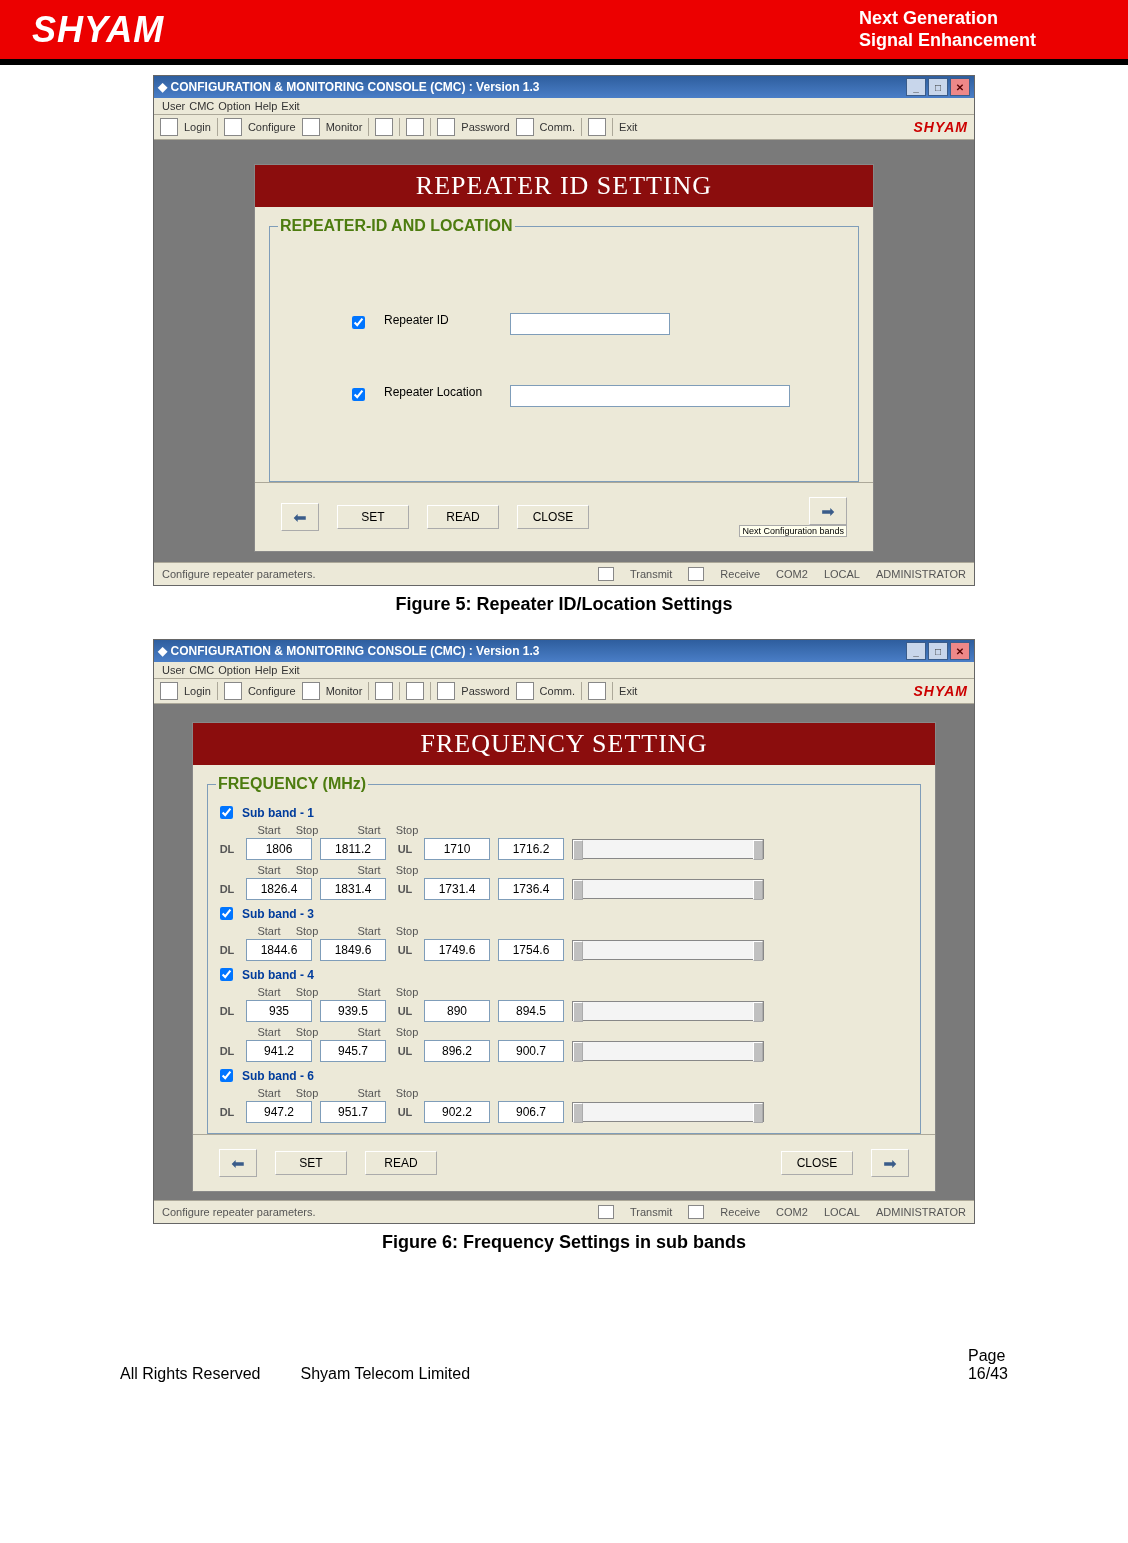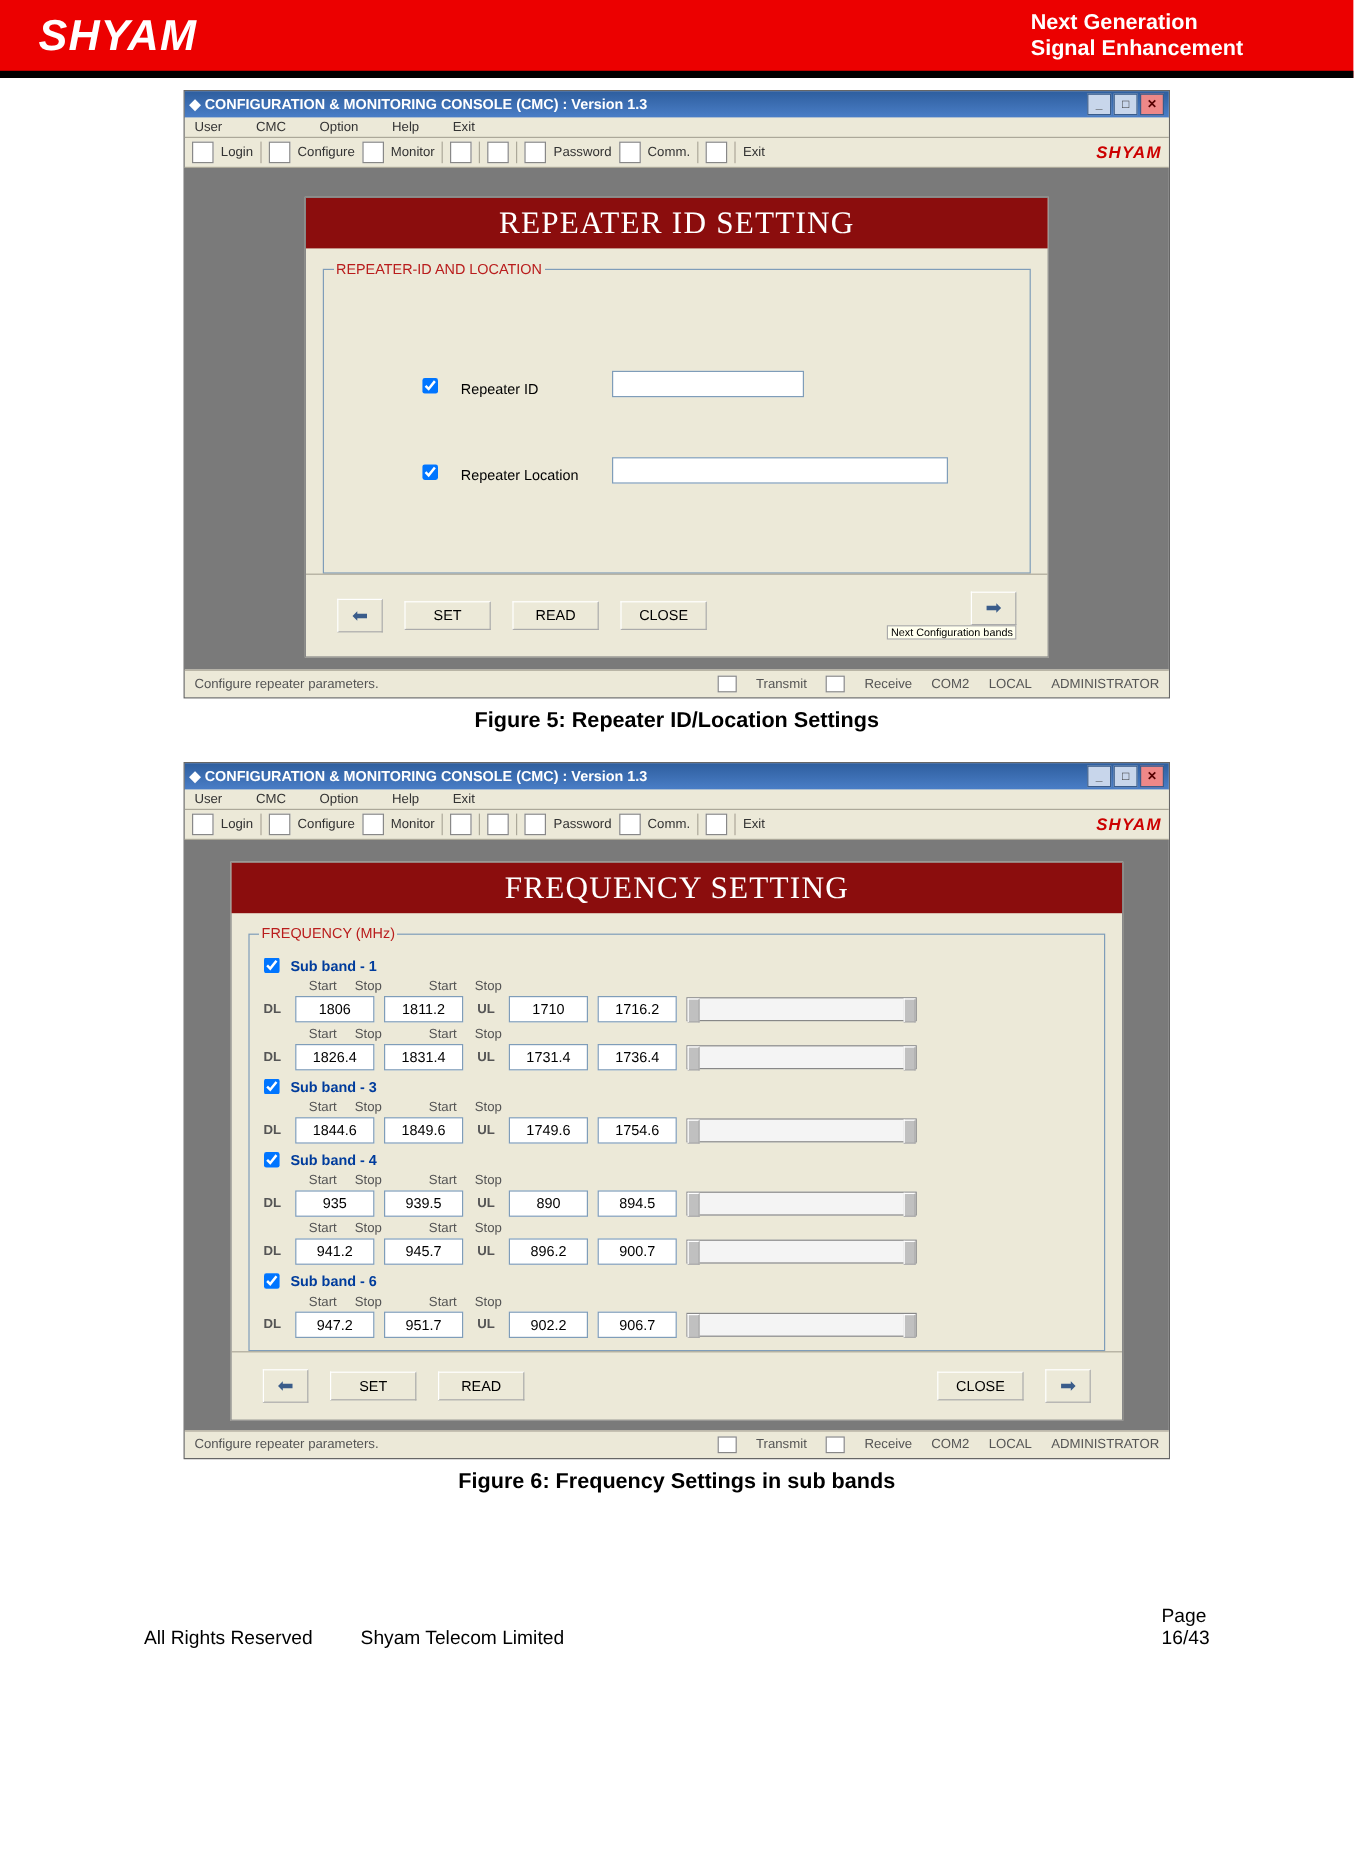--- a/index.html
+++ b/index.html
@@ -6,31 +6,31 @@
 .page-header{background:#ec0000;display:flex;align-items:center;padding:8px 32px;gap:40px;border-bottom:6px solid #000}
 .logo{font-family:Impact,'Arial Black',sans-serif;font-size:36px;font-weight:900;color:#fff;letter-spacing:1px;font-style:italic}
 .header-tag{color:#fff;font-weight:bold;font-size:18px;line-height:1.2;margin-left:auto;margin-right:60px}
 .content{padding:10px 120px 0 120px}
 .figure-wrap{display:flex;flex-direction:column;align-items:center;margin-bottom:10px}
 .app{width:820px;border:1px solid #666;background:#dcdcdc;font-size:12px}
 .titlebar{display:flex;align-items:center;background:linear-gradient(#2e5e9e,#4a7ec7);color:#fff;height:22px;padding:0 4px;font-weight:bold}
 .titlebar .win-btns{margin-left:auto;display:flex;gap:2px}
 .win-btn{width:18px;height:16px;background:#c8d6eb;border:1px solid #3a5c8a;display:flex;align-items:center;justify-content:center;font-size:10px;color:#333}
 .win-close{background:#e88;color:#500}
-.menu-row{display:flex;gap:28px;padding:2px 8px;background:#ece9d8;border-bottom:1px solid #aca899;font-size:11px;color:#333}
+.menu-row{display:flex;gap:4px;padding:2px 8px;background:#ece9d8;border-bottom:1px solid #aca899;font-size:11px;color:#333}
 .tool-row{display:flex;align-items:center;gap:6px;padding:3px 6px;background:#ece9d8;border-bottom:1px solid #aca899;font-size:11px;color:#333}
 .tool-ico{width:16px;height:16px;border:1px solid #888;background:#fff;display:inline-block}
 .tool-sep{width:1px;height:18px;background:#aca899}
 .brand{margin-left:auto;color:#c00;font-family:Impact,'Arial Black',sans-serif;font-style:italic;font-weight:900;font-size:14px;letter-spacing:1px}
 .canvas{background:#7a7a7a;padding:24px 100px 10px}
 .panel{background:#ece9d8;border:1px solid #888}
 .panel-title{background:#8b0d0d;color:#fff;text-align:center;font-family:"Times New Roman",serif;font-size:26px;padding:6px 0;letter-spacing:1px}
 .fieldset{margin:10px 14px 0;border:1px solid #7f9db9;padding:8px 8px 14px}
-.fs-legend{color:#b91c1c;font-weight:normal;font-size:12px}
-.form-row{display:flex;align-items:flex-end;gap:16px;margin:34px 0 0 70px}
+.fs-legend{color:#4d7c0f;font-weight:bold;font-size:16px}
+.form-row{display:flex;align-items:flex-start;gap:16px;margin:34px 0 0 70px}
 .chk{width:13px;height:13px}
 .txt{border:1px solid #7f9db9;background:#fff;height:20px;padding:0 4px;font-size:12px}
 .btn{border:1px outset #fff;background:#ece9d8;height:24px;min-width:72px;font-size:12px;cursor:default}
 .btn-row{display:flex;align-items:center;gap:18px;padding:14px 26px;border-top:1px solid #aca899}
 .arrow-btn{width:36px;height:26px;border:1px outset #fff;background:#ece9d8;display:flex;align-items:center;justify-content:center;color:#3a5c8a;font-size:16px}
 .status-row{display:flex;align-items:center;gap:16px;background:#ece9d8;border-top:1px solid #aca899;padding:4px 8px;font-size:11px;color:#555}
 .status-row .note{margin-right:auto}
 .status-ico{width:14px;height:12px;border:1px solid #888;background:#fff;display:inline-block}
 .figcap{font-weight:bold;text-align:center;margin:8px 0 14px;font-size:18px}
 .subband{margin:4px 0 2px}

